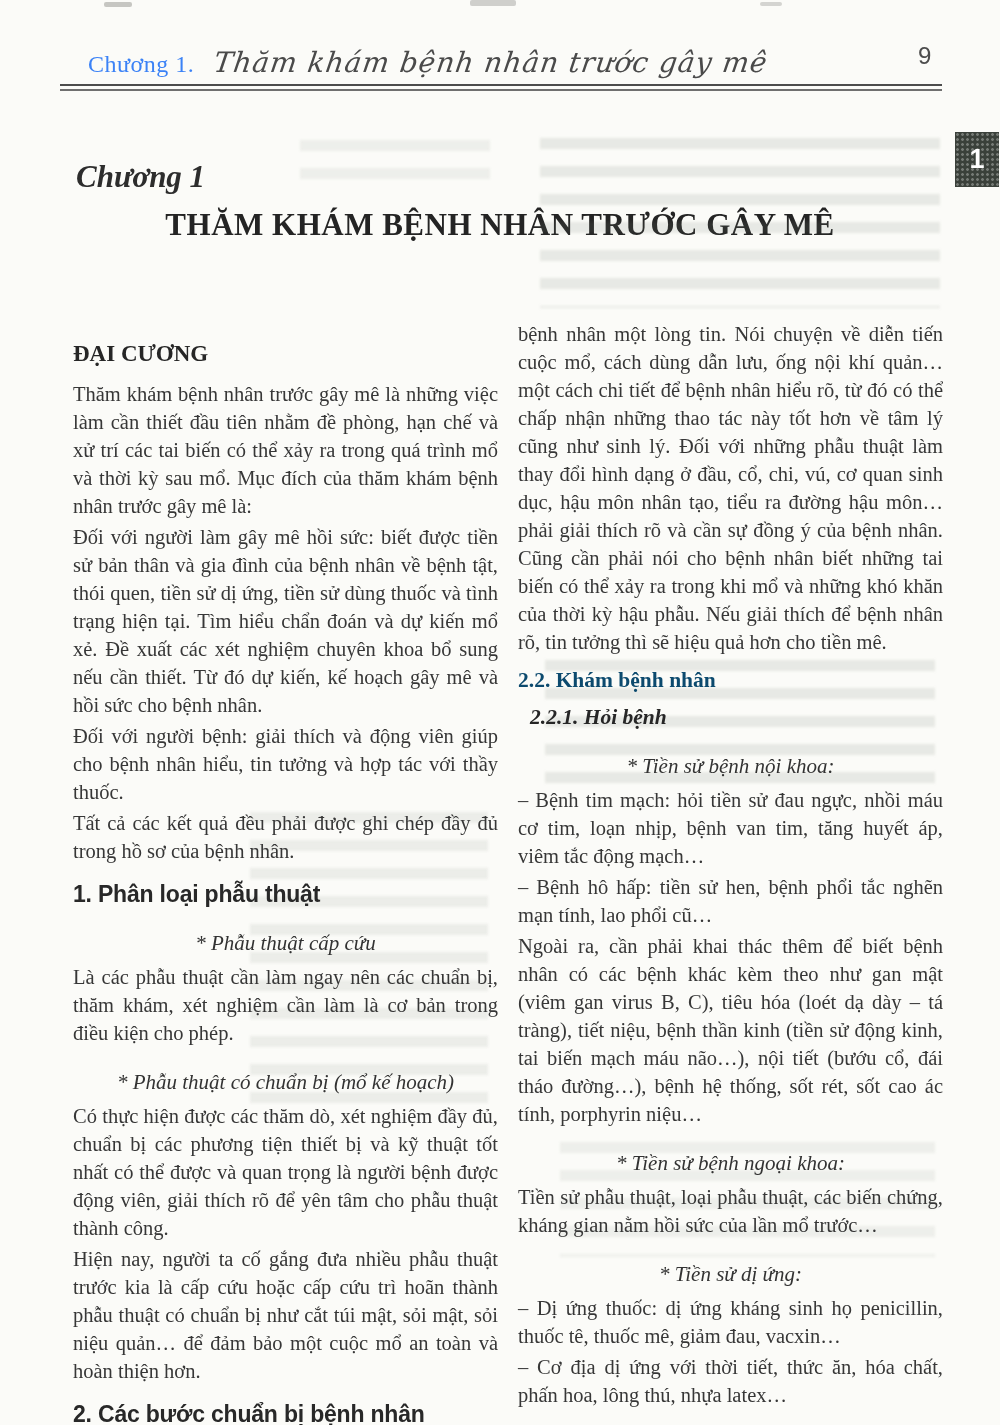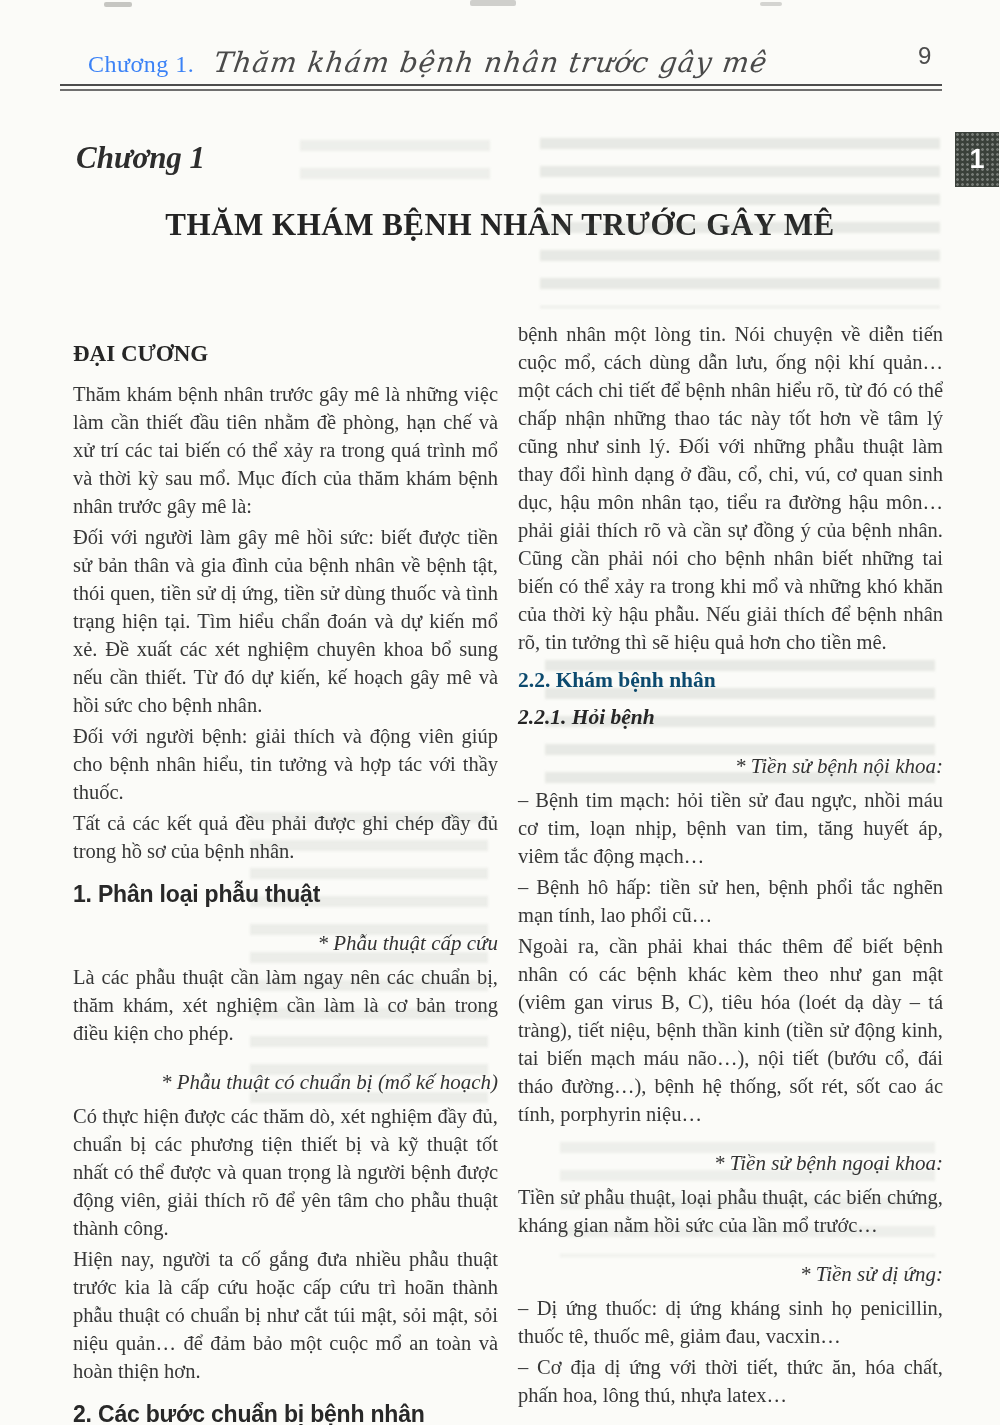--- a/index.html
+++ b/index.html
@@ -30,42 +30,42 @@
     background-image:radial-gradient(rgba(255,255,255,.30) 1px, transparent 1.7px);
     background-size:5px 5px;
     display:flex;align-items:center;justify-content:center;
   }
   .chapter-tab span{
     color:#fff;font-family:"Liberation Sans", sans-serif;
     font-size:27px;font-weight:bold;line-height:1;
   }
   
   .kicker{
-    position:absolute;left:76px;top:140px;font-size:31px;font-style:italic;
+    position:absolute;left:76px;top:159px;font-size:31px;font-style:italic;
     font-weight:600;color:#2d2d2d;
   }
   .main-title{
     position:absolute;left:0;top:207px;width:1000px;text-align:center;
     font-size:31px;font-weight:bold;color:#242424;letter-spacing:.5px;
   }
   
   .col{position:absolute;width:425px;font-size:20.5px;line-height:28px;
     text-align:justify;z-index:2;}
   .col-left{left:73px;top:332px;}
   .col-right{left:518px;top:320px;}
   .p{margin:0 0 3px 0;}
   .h-major{font-size:23px;font-weight:bold;color:#262626;margin:8px 0 12px 0;text-align:left;}
   .h-num{
     font-family:"Liberation Sans", sans-serif;font-size:23px;font-weight:bold;
     color:#282828;margin:15px 0 9px 0;text-align:left;letter-spacing:-.2px;
   }
   .h-sub{font-size:21.5px;font-weight:bold;color:#0c4a6e;margin:10px 0 9px 0;text-align:left;}
   .h-subital{font-size:21.5px;font-weight:bold;font-style:italic;color:#262626;
-    margin:5px 0 11px 0;text-align:left;}
-  .star{font-size:21px;font-style:italic;color:#333;margin:21px 0 6px 0;text-align:right;}
+    margin:5px 0 11px 12px;text-align:left;}
+  .star{font-size:21px;font-style:italic;color:#333;margin:21px 0 6px 0;text-align:center;}
   
   .ghost{
     position:absolute;z-index:1;pointer-events:none;filter:blur(1.4px);
     background-image:repeating-linear-gradient(
       to bottom, rgba(112,126,110,.14) 0px, rgba(112,126,110,.14) 11px,
       transparent 11px, transparent 28px);
   }
   .g1{left:540px;top:138px;width:400px;height:170px;}
   .g2{left:250px;top:812px;width:238px;height:300px;opacity:.8;}
   .g3{left:545px;top:660px;width:390px;height:125px;}

